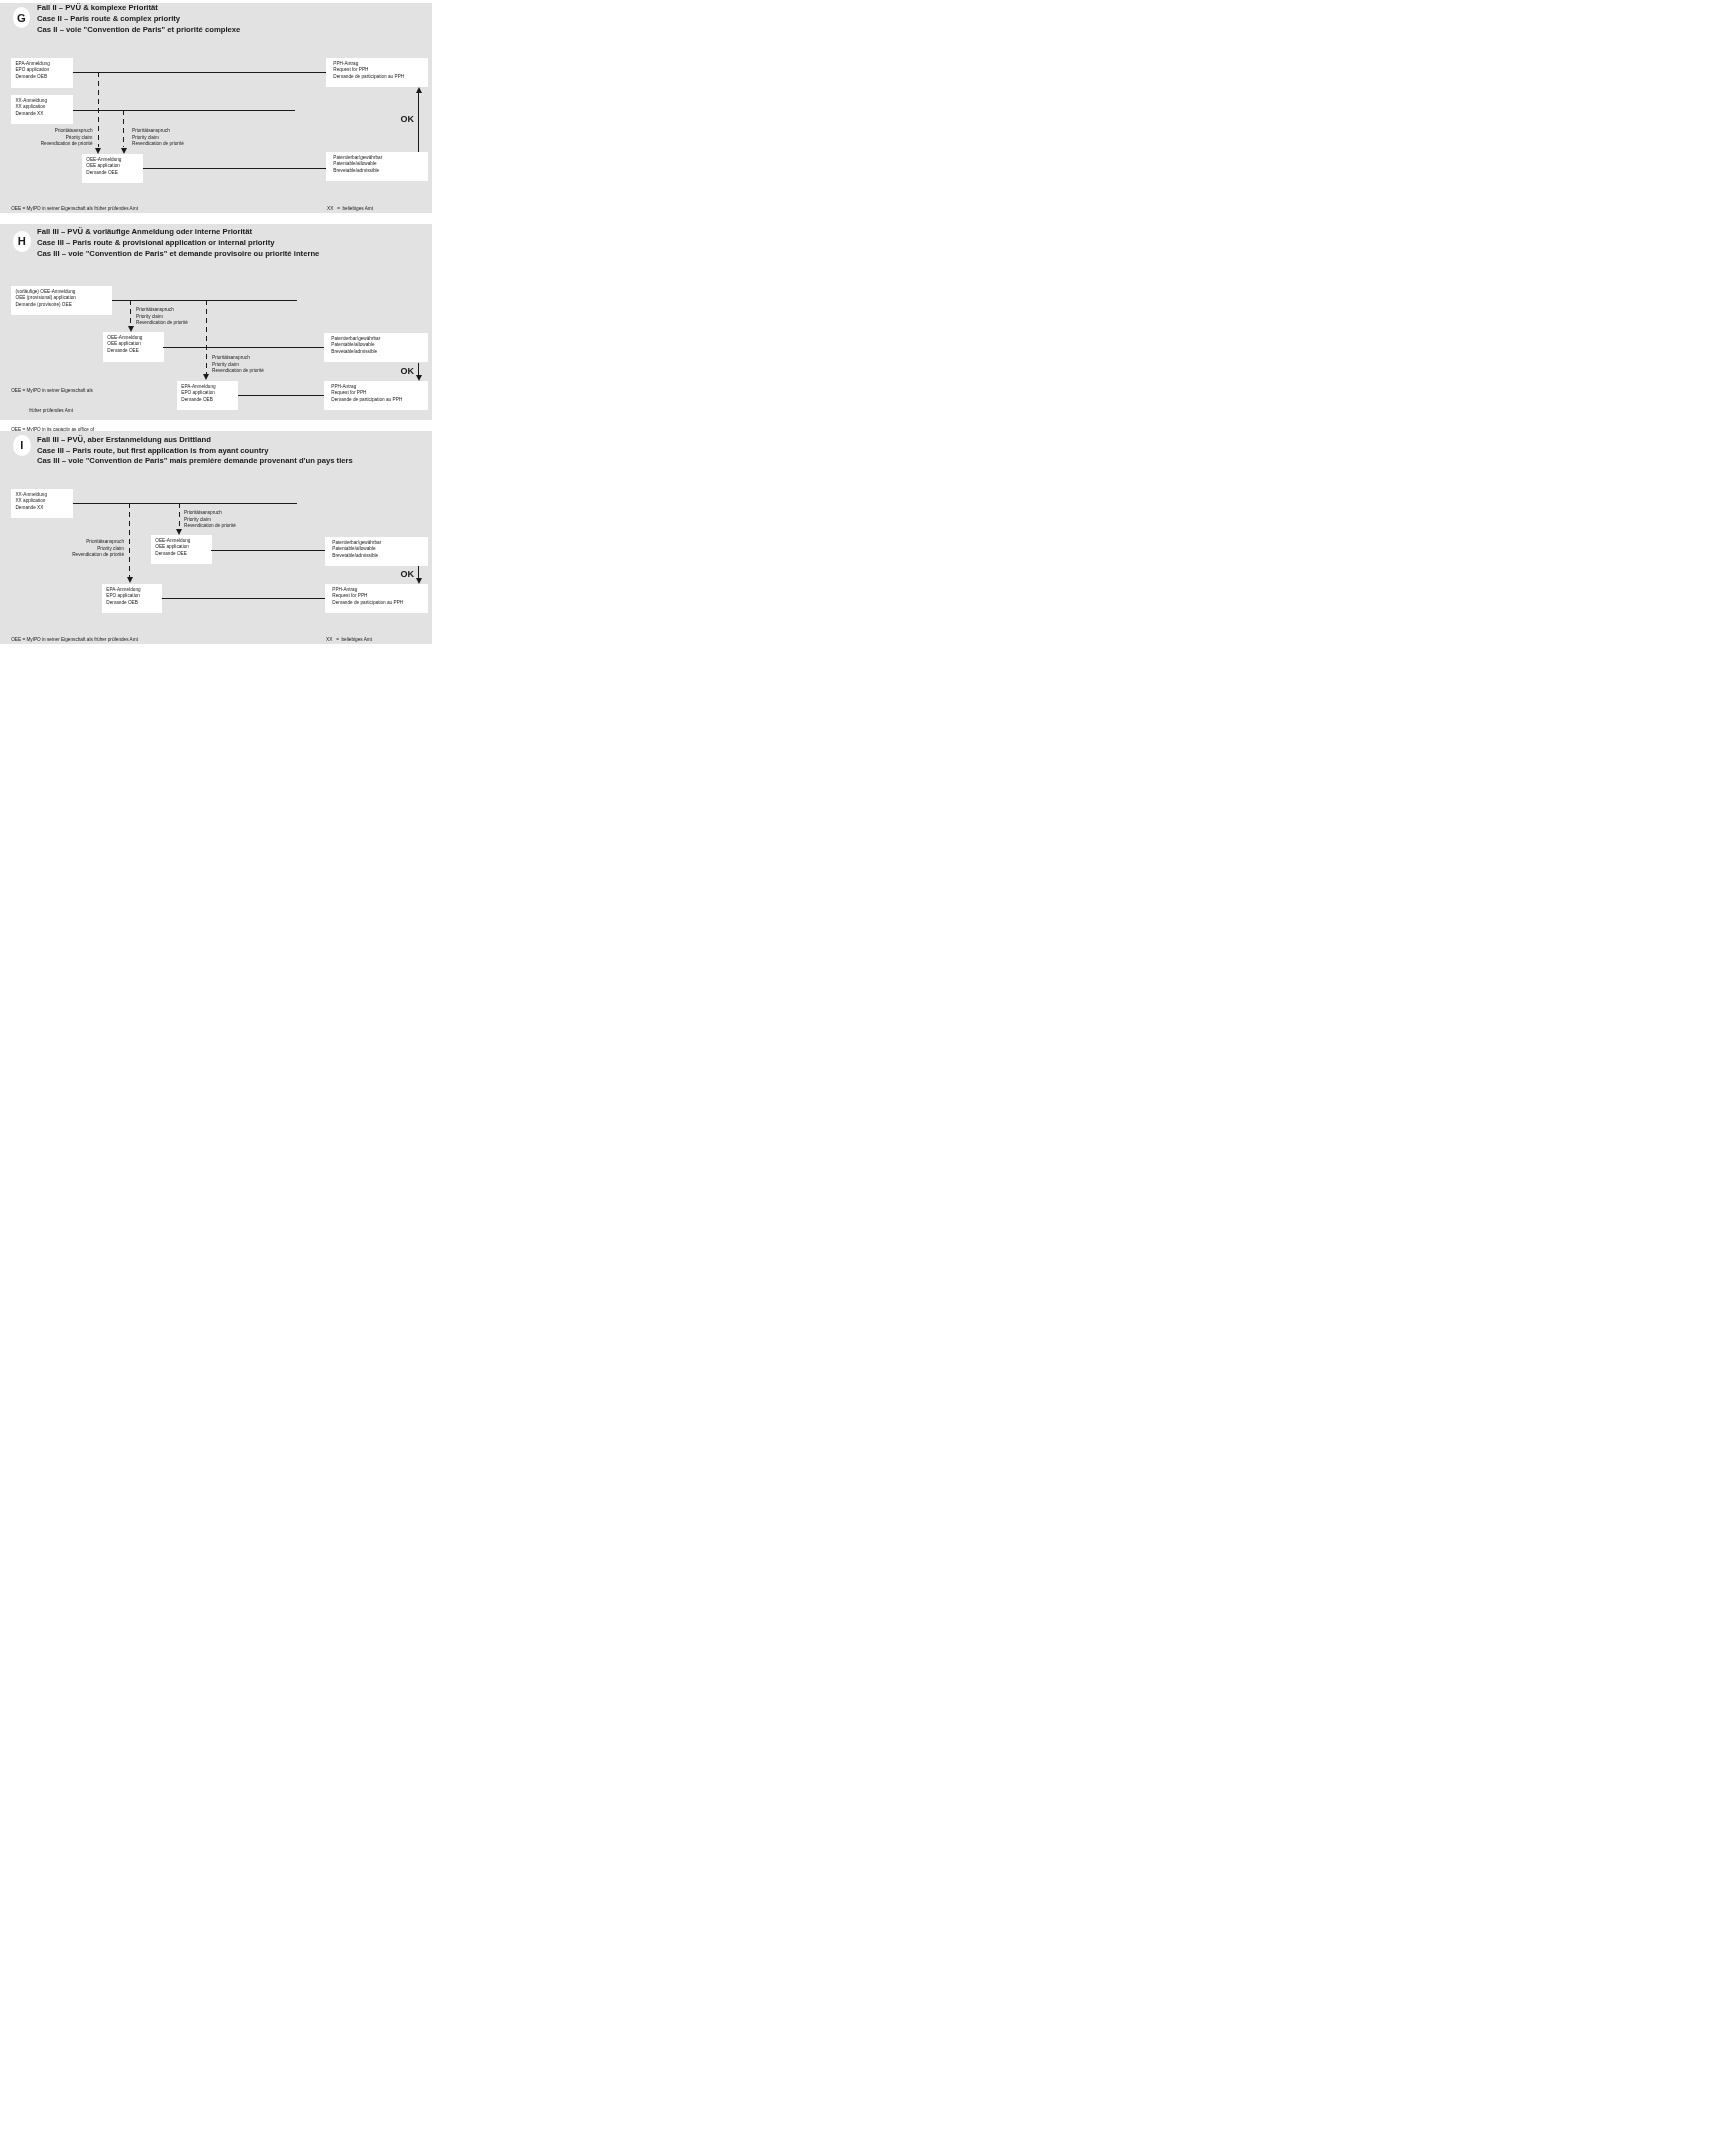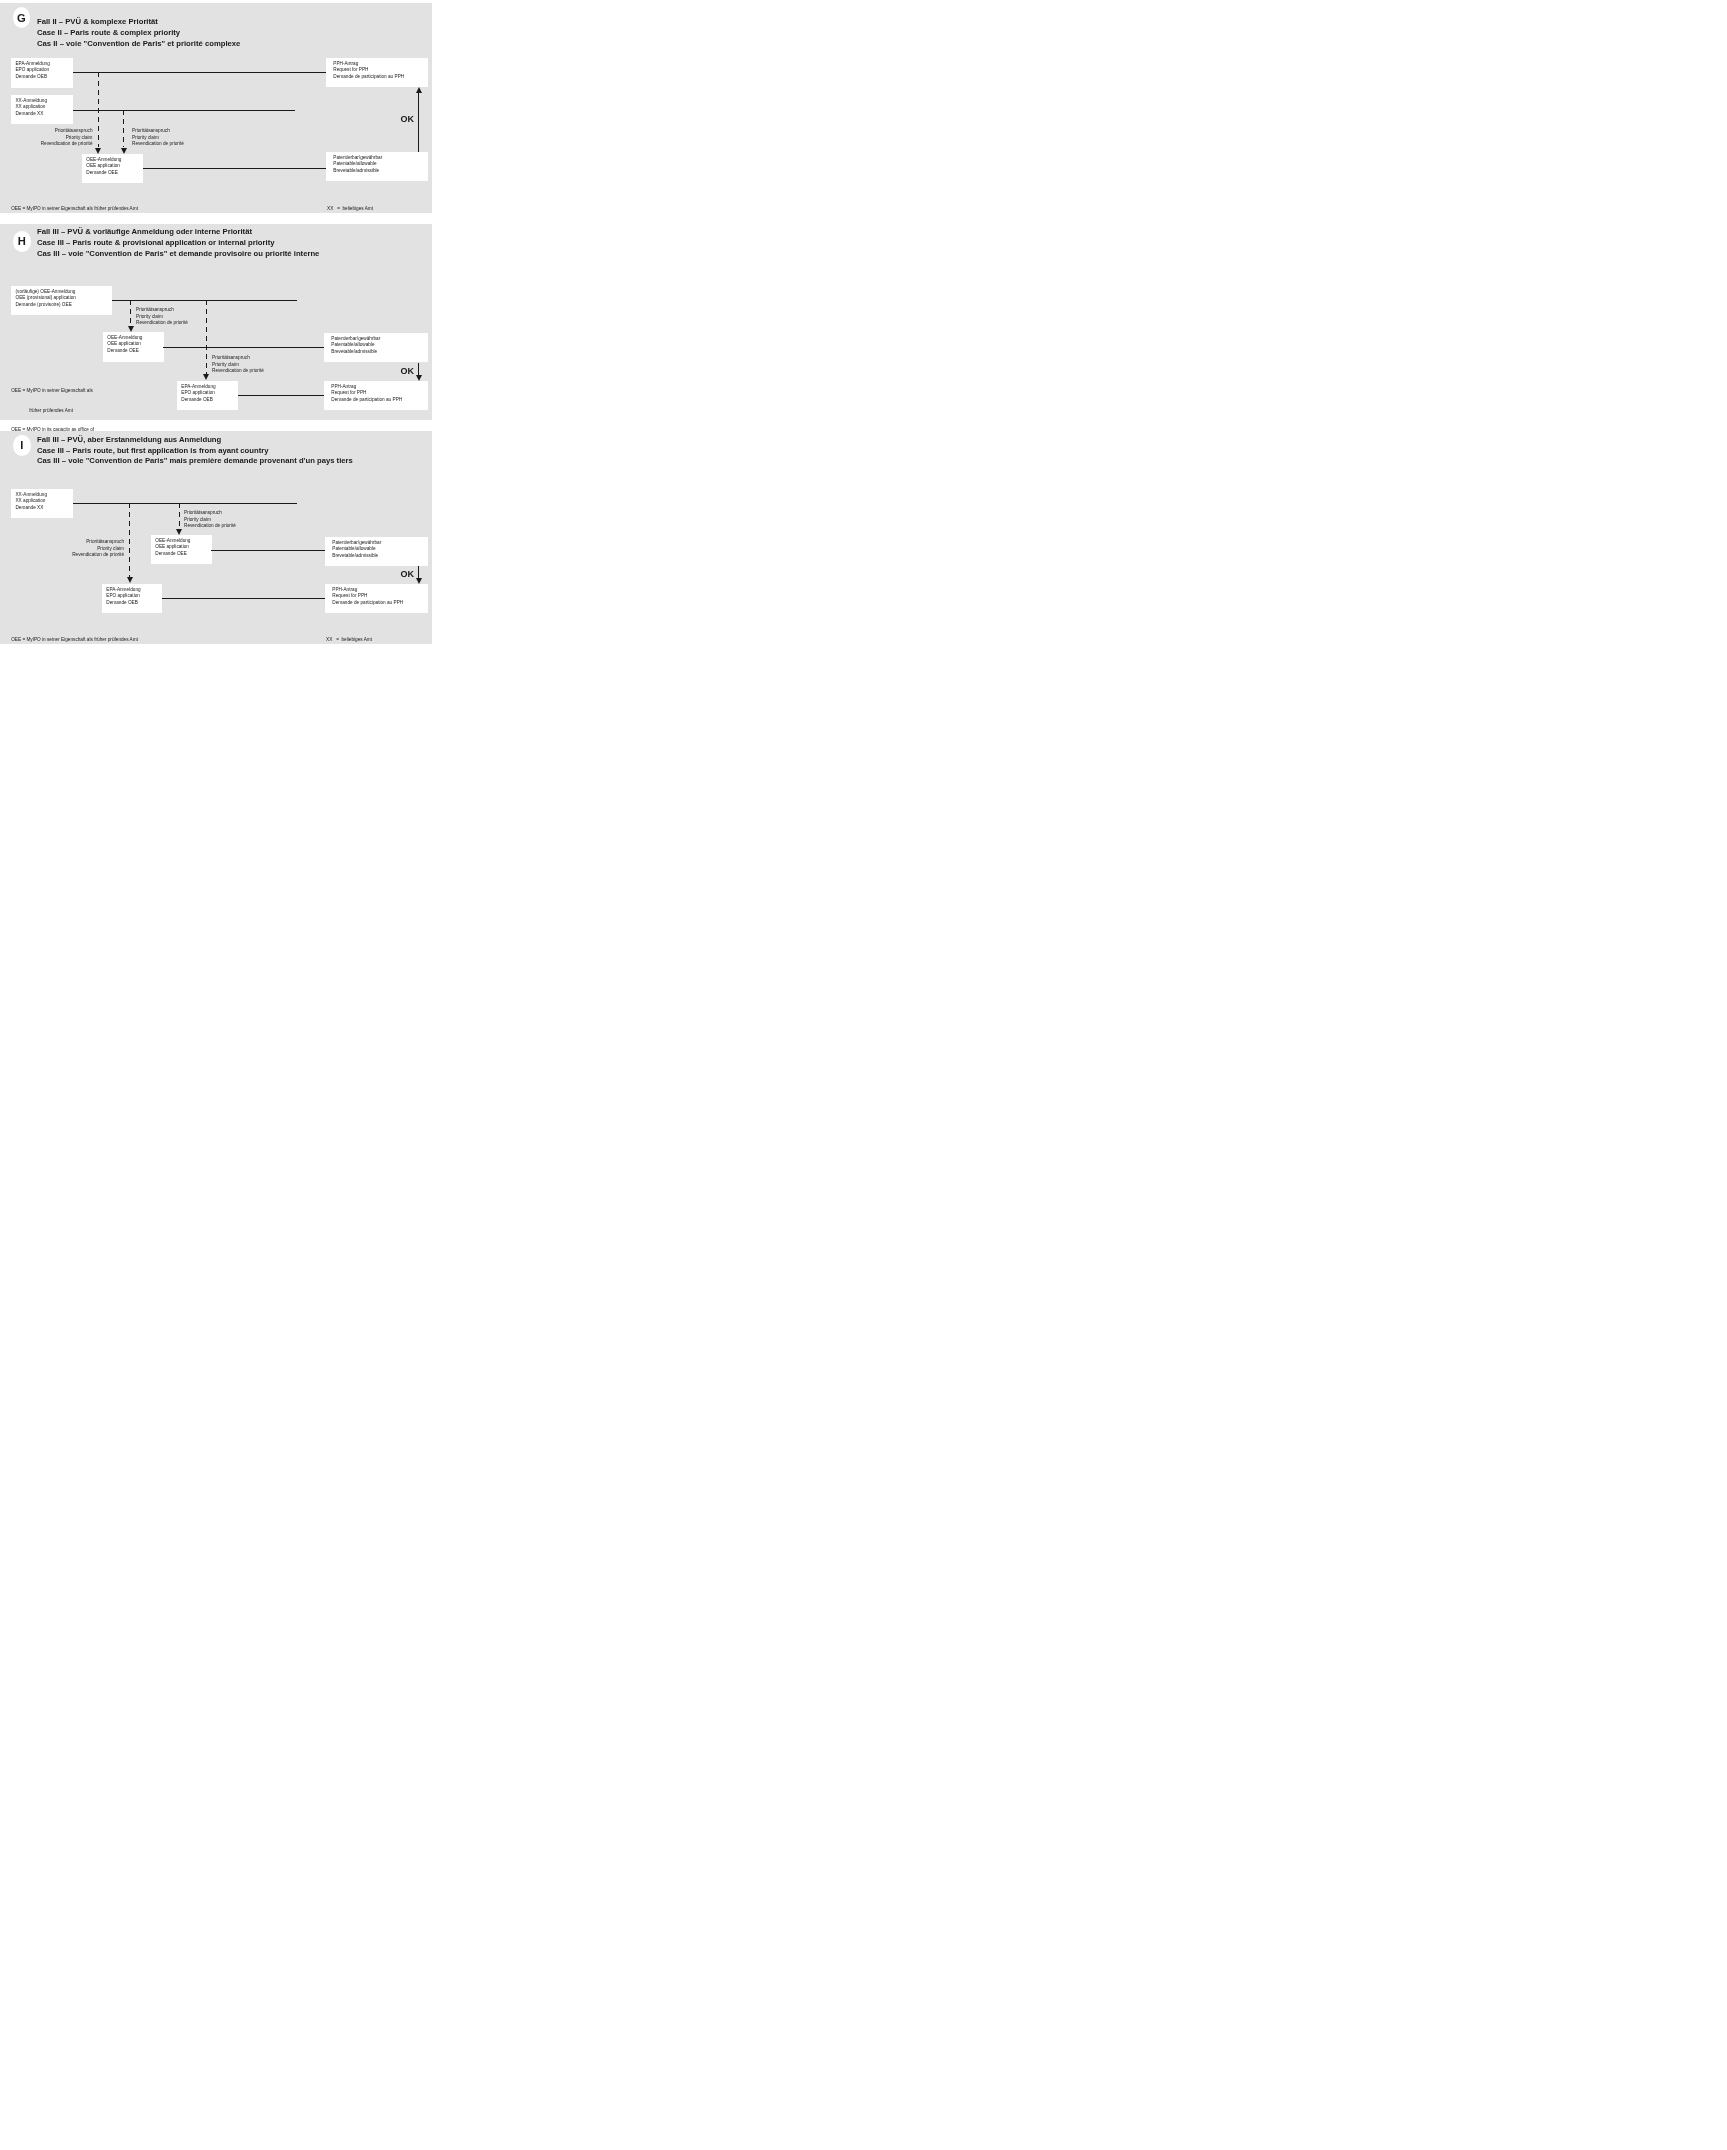--- a/index.html
+++ b/index.html
@@ -29,21 +29,21 @@
 </style>
 </head>
 <body>
 
 <div class="page">
 
   <div class="sec" style="top:3px;height:210px;">
     <div class="badge" style="left:12.5px;top:4.3px;width:17.6px;height:21px;">
       <span>G</span>
     </div>
-    <div class="title" style="left:37px;top:14px;">
+    <div class="title" style="left:37px;top:0;">
       <div>Fall II – PVÜ &amp; komplexe Priorität</div>
       <div>Case II – Paris route &amp; complex priority</div>
       <div>Cas II – voie "Convention de Paris" et priorité complexe</div>
     </div>
 
     <div class="box" style="left:11.2px;top:55px;width:62px;height:30px;">
       <div>EPA-Anmeldung</div>
       <div>EPO application</div>
       <div>Demande OEB</div>
     </div>
@@ -172,21 +172,21 @@
       <div>OEE = MyIPO en sa qualité d’office ayant</div>
       <div class="ind">effectué l’examen antérieur</div>
     </div>
   </div>
 
   <div class="sec" style="top:431px;height:213px;">
     <div class="badge" style="left:13px;top:3.9px;width:17.6px;height:21px;">
       <span>I</span>
     </div>
     <div class="title" style="left:37px;top:3.9px;">
-      <div>Fall III – PVÜ, aber Erstanmeldung aus Anmeldung</div>
+      <div>Fall III – PVÜ, aber Erstanmeldung aus Drittland</div>
       <div>Case III – Paris route, but first application is from ayant country</div>
       <div>Cas III – voie "Convention de Paris" mais première demande provenant d'un pays tiers</div>
     </div>
 
     <div class="box" style="left:11.2px;top:58px;width:62px;height:29px;">
       <div>XX-Anmeldung</div>
       <div>XX application</div>
       <div>Demande XX</div>
     </div>
     <div class="box" style="left:151px;top:104px;width:61px;height:29px;">

